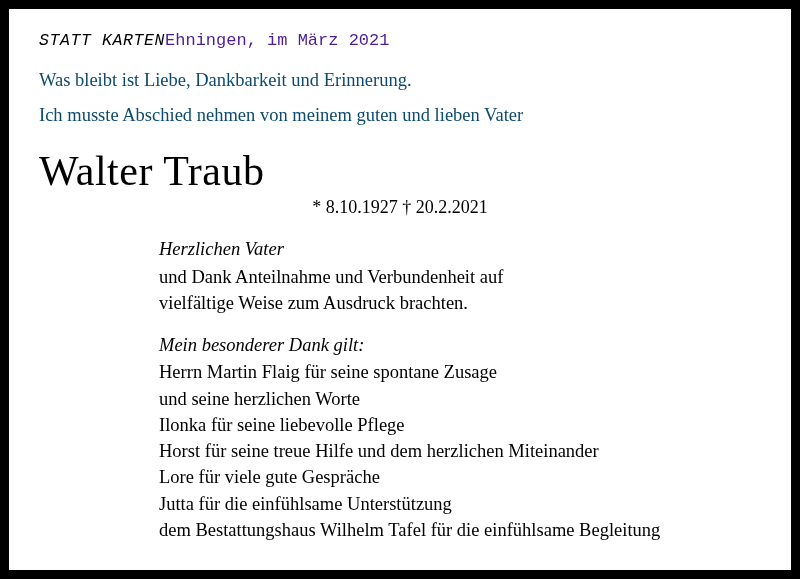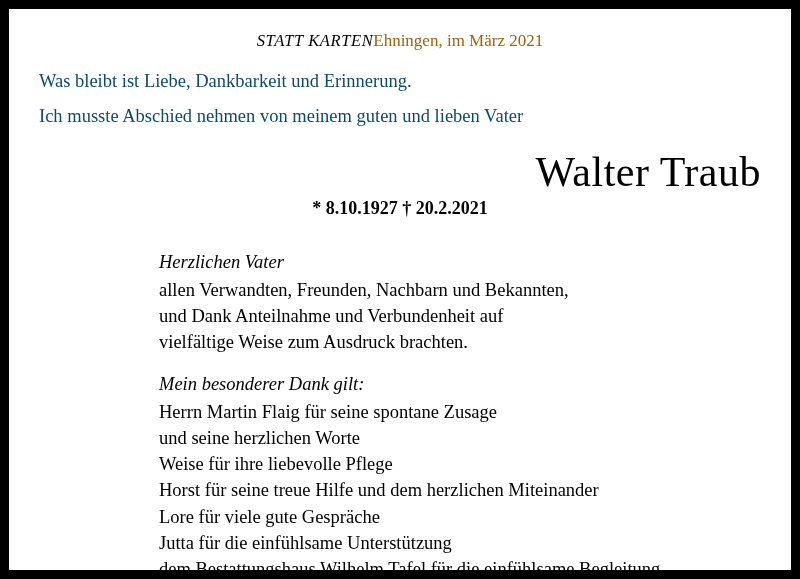--- a/index.html
+++ b/index.html
@@ -24,58 +24,58 @@
   .obituary-card {
     position: relative;
     width: 100%;
     height: 100%;
     background: #ffffff;
     box-sizing: border-box;
     padding: 22px 30px 10px 30px;
   }
   .header-row {
     display: flex;
-    justify-content: center;
+    justify-content: flex-start;
     align-items: baseline;
     font-size: 17px;
+    font-family: Liberation Mono, monospace;
   }
   .statt-karten {
     font-style: italic;
     letter-spacing: 0.6px;
     font-size: 16.5px;
     color: #000;
   }
   .place-date {
     font-size: 17px;
-    color: #a16207;
+    color: #4c1d95;
   }
   .intro {
     margin-top: 16px;
     font-size: 18.5px;
     line-height: 1.55;
     color: #0c4a6e;
   }
   .intro div {
     margin-bottom: 6px;
   }
   .name {
-    text-align: right;
+    text-align: left;
     font-size: 42px;
     letter-spacing: 0.5px;
     margin-top: 18px;
     margin-bottom: 2px;
     color: #000;
     font-weight: normal;
   }
   .dates {
     text-align: center;
     font-size: 18px;
-    margin-bottom: 30px;
+    margin-bottom: 18px;
     color: #000;
-    font-weight: bold;
   }
   .body-block {
     margin-left: 120px;
     font-size: 18.5px;
     line-height: 1.42;
     color: #000;
   }
   .block-heading {
     font-style: italic;
     margin-bottom: 1px;
@@ -102,32 +102,31 @@
       <div>Was bleibt ist Liebe, Dankbarkeit und Erinnerung.</div>
       <div>Ich musste Abschied nehmen von meinem guten und lieben Vater</div>
     </div>
 
     <div class="name">Walter Traub</div>
     <div class="dates">* 8.10.1927  † 20.2.2021</div>
 
     <div class="body-block">
       <div class="block-heading">Herzlichen Vater</div>
       <div class="block-lines">
-        <div>allen Verwandten, Freunden, Nachbarn und Bekannten,</div>
         <div>und Dank Anteilnahme und Verbundenheit auf</div>
         <div>vielfältige Weise zum Ausdruck brachten.</div>
       </div>
 
       <div class="block-gap"></div>
 
       <div class="block-heading">Mein besonderer Dank gilt:</div>
       <div class="block-lines">
         <div>Herrn Martin Flaig für seine spontane Zusage</div>
         <div>und seine herzlichen Worte</div>
-        <div>Weise für ihre liebevolle Pflege</div>
+        <div>Ilonka für seine liebevolle Pflege</div>
         <div>Horst für seine treue Hilfe und dem herzlichen Miteinander</div>
         <div>Lore für viele gute Gespräche</div>
         <div>Jutta für die einfühlsame Unterstützung</div>
         <div>dem Bestattungshaus Wilhelm Tafel für die einfühlsame Begleitung</div>
       </div>
 
     </div>
 
   </div>
 </div>

